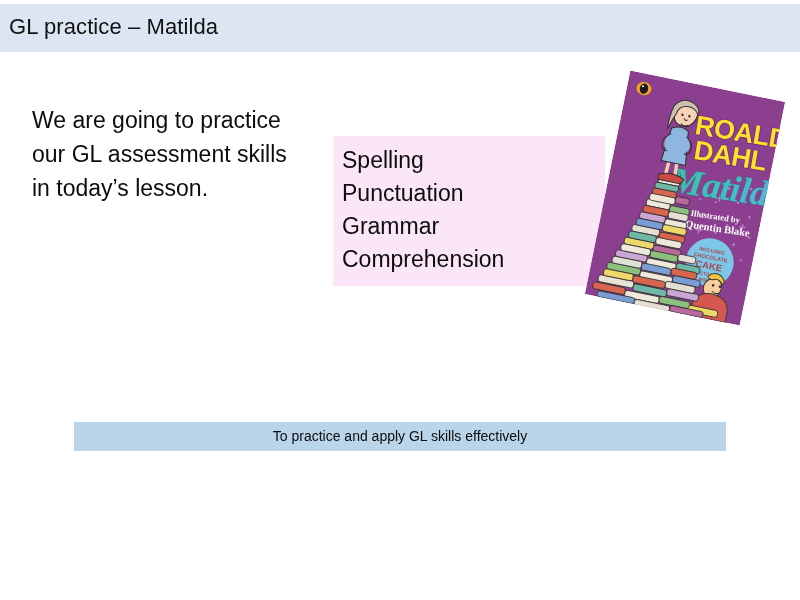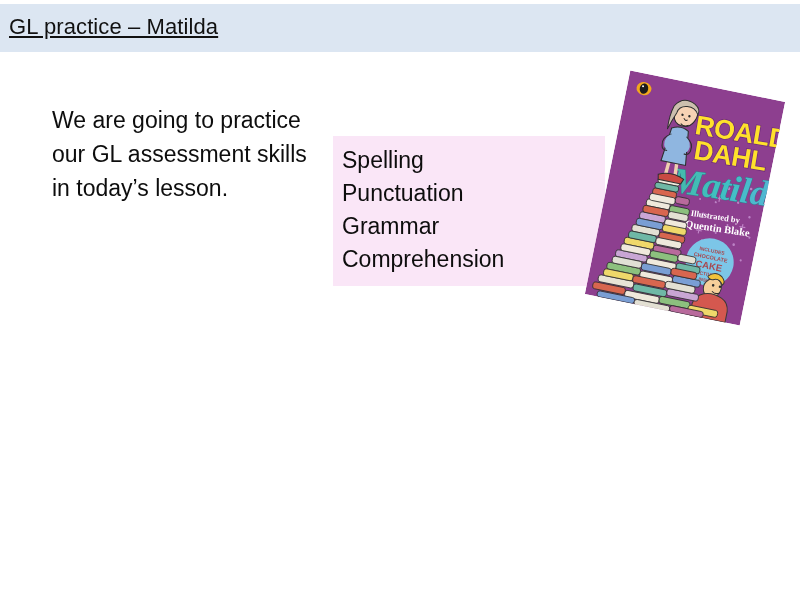--- a/index.html
+++ b/index.html
@@ -34,33 +34,31 @@
   }
   #title-text {
     position: absolute;
     left: 9px;
     top: 8px;
     font-size: 22px;
     line-height: 30px;
     color: #111111;
     letter-spacing: 0.1px;
     white-space: nowrap;
-    text-decoration: underline;
   }
 
   
   #body-paragraph {
     position: absolute;
     left: 32px;
     top: 103px;
     width: 270px;
     font-size: 23px;
     line-height: 34px;
     color: #0d0d0d;
-    margin-left: 20px;
   }
 
   
   #skills-box {
     position: absolute;
     left: 333px;
     top: 136px;
     width: 272px;
     height: 150px;
     background: #fae6f7;
@@ -293,14 +291,17 @@
           <circle cx="67" cy="33" r="1.2" fill="#2b2b2b"></circle>
           <path d="M62 36 q2 3 4 1" stroke="#2b2b2b" stroke-width="1" fill="none"></path>
           <path d="M60 42 q4 3 8 0" stroke="#2b2b2b" stroke-width="1" fill="none"></path>
 
           <path d="M48 96 q13 -6 26 0 l-2 5 l-23 0 z" fill="#c94a43" stroke="#2f2f2f" stroke-width="1"></path>
         </g>
       </svg>
     </div>
   </div>
 
+  <div id="objective-banner">
+    <div id="objective-text">To practice and apply GL skills effectively</div>
+  </div>
 
 </div>
 
 </body></html>

